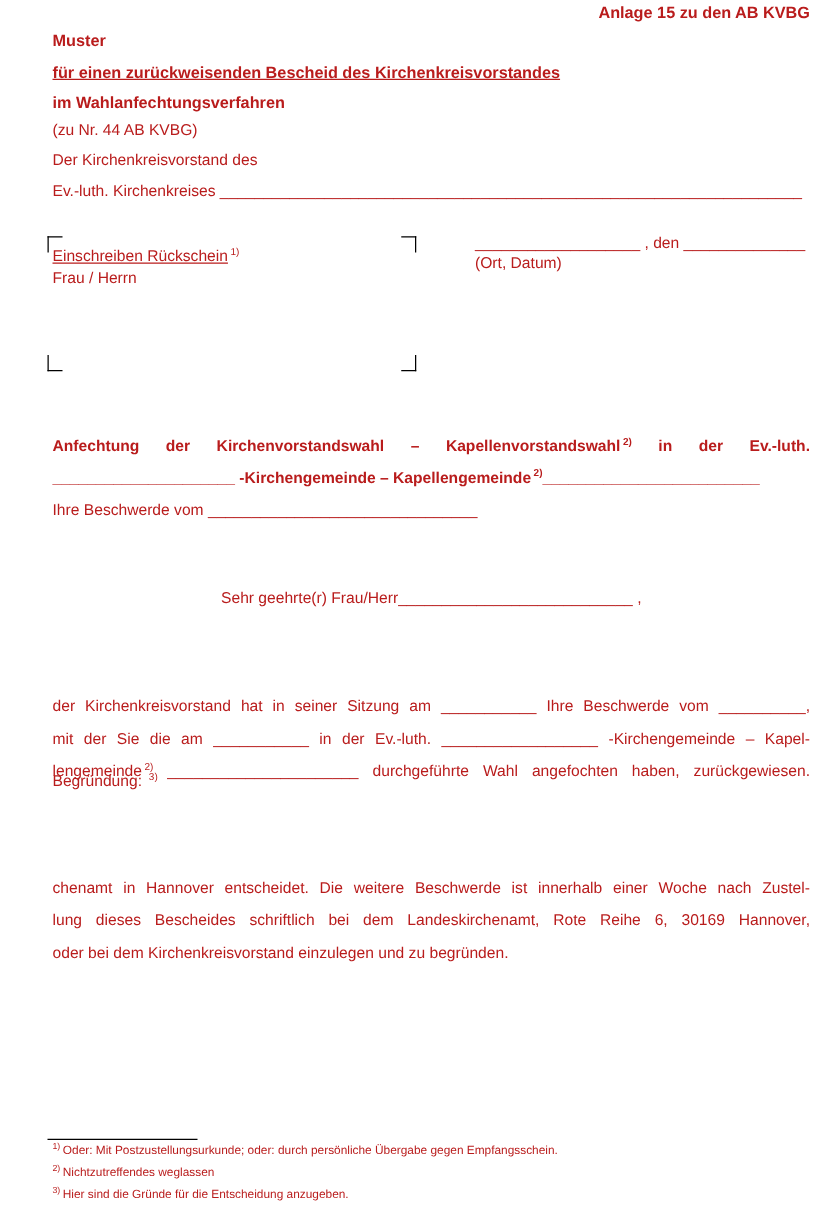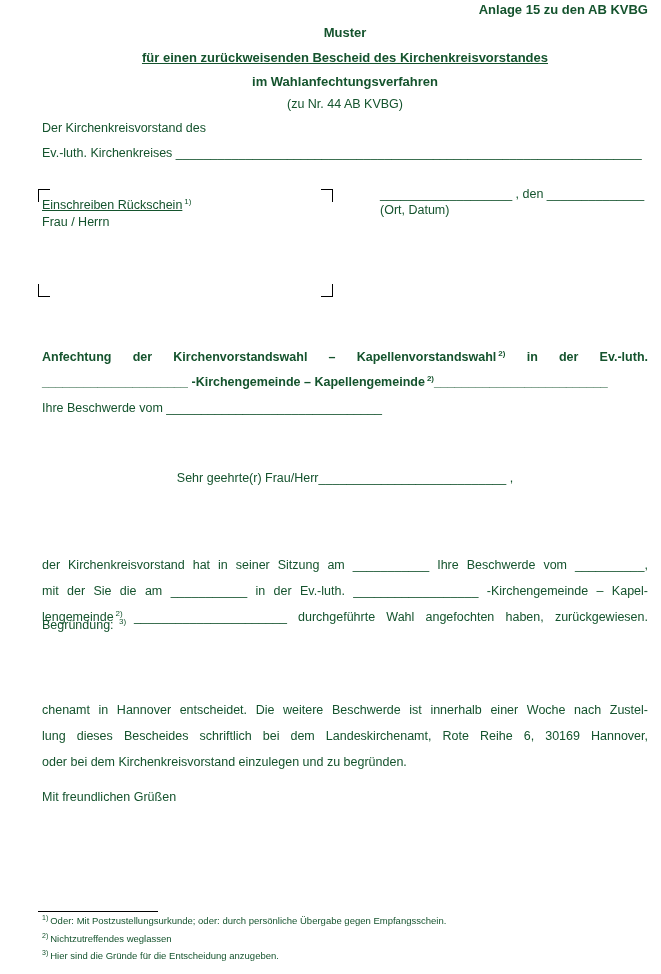--- a/index.html
+++ b/index.html
@@ -1,29 +1,29 @@
 <!DOCTYPE html>
 <html lang="de"><head>
 <meta charset="utf-8">
 <style>
   html, body { margin: 0; padding: 0; background: #ffffff; }
   .page {
     position: relative;
     width: 661px;
     height: 974px;
     background: #ffffff;
-    color: #14532d;
+    color: #b91c1c;
     font-family: "Liberation Sans", sans-serif;
     font-size: 12.5px;
     overflow: hidden;
   }
   .abs { position: absolute; left: 42px; right: 13px; }
   .nowrap { white-space: nowrap; }
   .b { font-weight: bold; }
-  .center { text-align: center; }
+  .center { }
   .right { text-align: right; }
   .t13 { font-size: 13px; }
   .jl { text-align: justify; text-align-last: justify; }
   .para { line-height: 26px; margin-top: 36px; }
   .para2 { line-height: 25px; }
   sup.ref {
     font-size: 8px;
     vertical-align: super;
     line-height: 0;
     margin-left: 2px;
@@ -109,21 +109,20 @@
   <div class="abs nowrap" style="top:618px;">
     <span>Begründung: </span><sup class="ref">3)</sup>
   </div>
 
   <div class="abs para" style="top:661px;">
     <div class="jl">chenamt in Hannover entscheidet. Die weitere Beschwerde ist innerhalb einer Woche nach Zustel-</div>
     <div class="jl">lung dieses Bescheides schriftlich bei dem Landeskirchenamt, Rote Reihe 6, 30169 Hannover,</div>
     <div>oder bei dem Kirchenkreisvorstand einzulegen und zu begründen.</div>
   </div>
 
-  <div class="abs" style="top:790px;">Mit freundlichen Grüßen</div>
 
   <div class="fnrule"></div>
   <div class="fn" style="top:915px;">
     <sup class="ref">1)</sup><span>Oder: Mit Postzustellungsurkunde; oder: durch persönliche Übergabe gegen Empfangsschein.</span>
   </div>
   <div class="fn" style="top:933px;">
     <sup class="ref">2)</sup><span>Nichtzutreffendes weglassen</span>
   </div>
   <div class="fn" style="top:950px;">
     <sup class="ref">3)</sup><span>Hier sind die Gründe für die Entscheidung anzugeben.</span>

